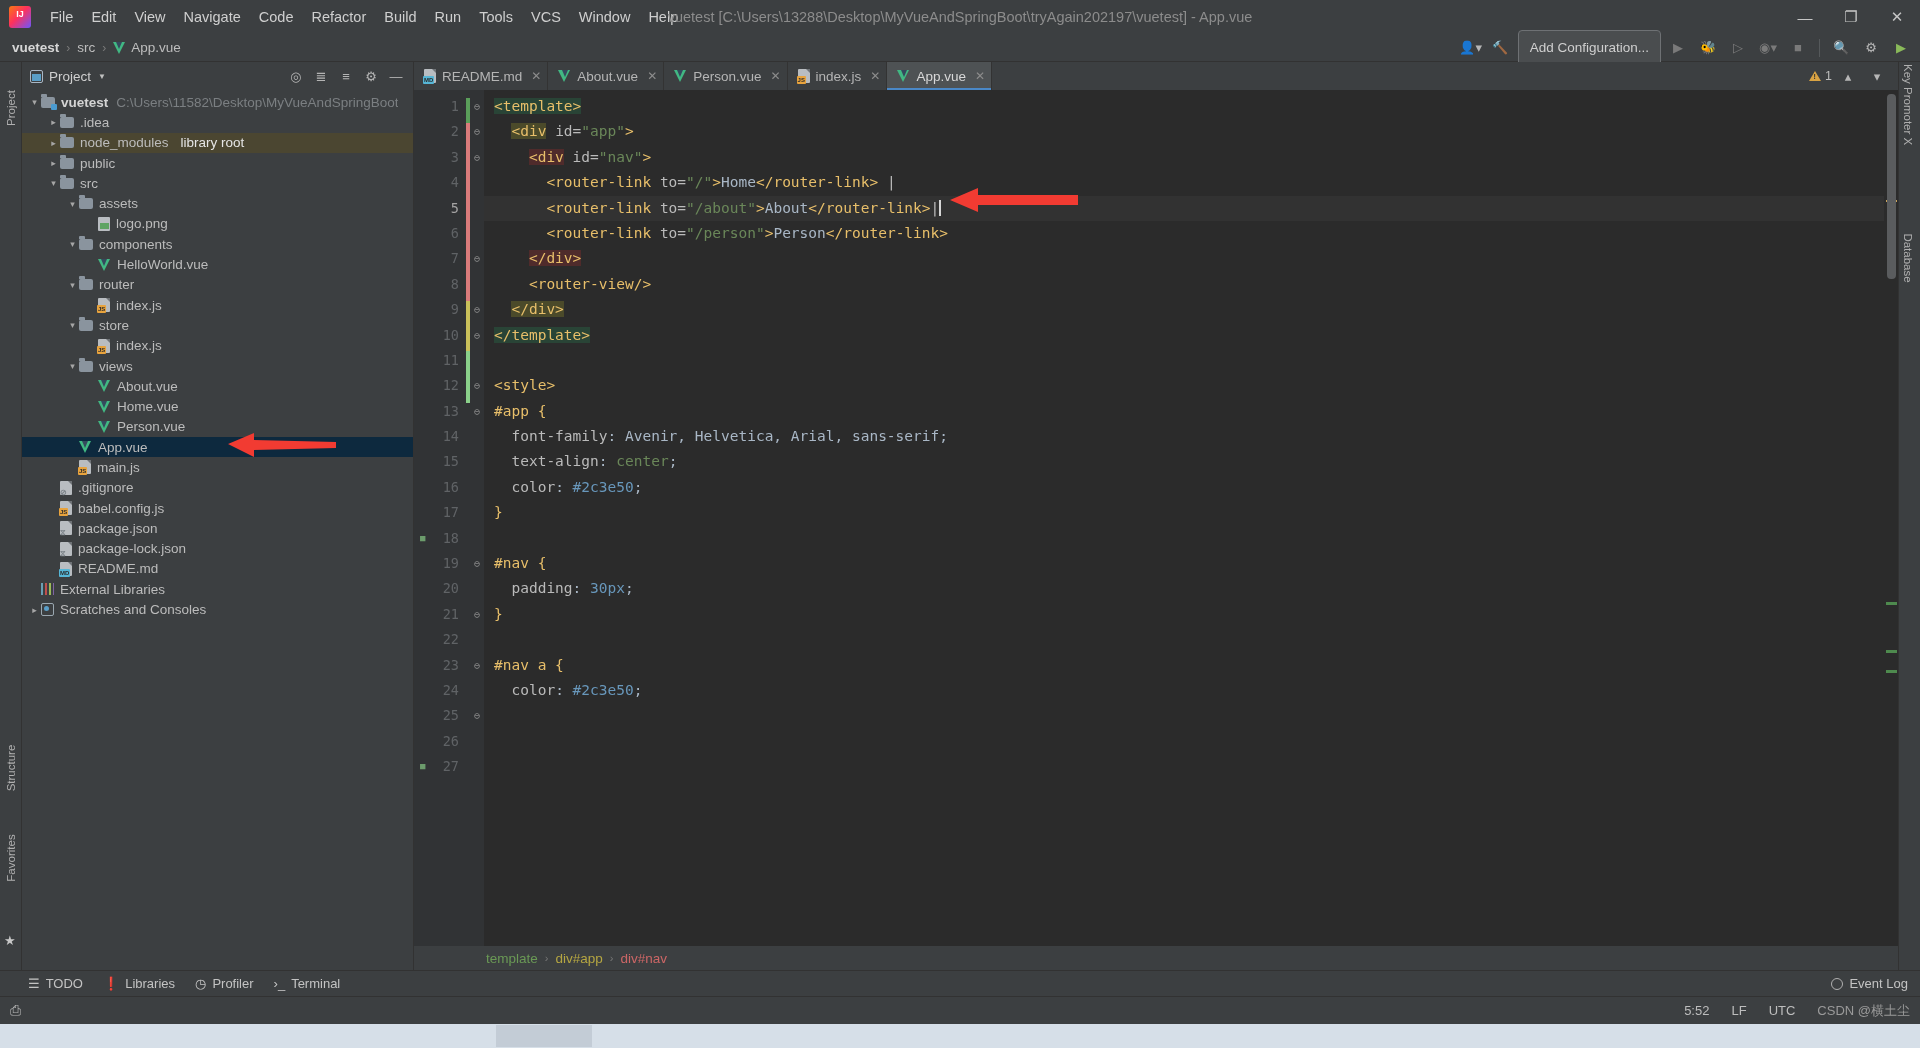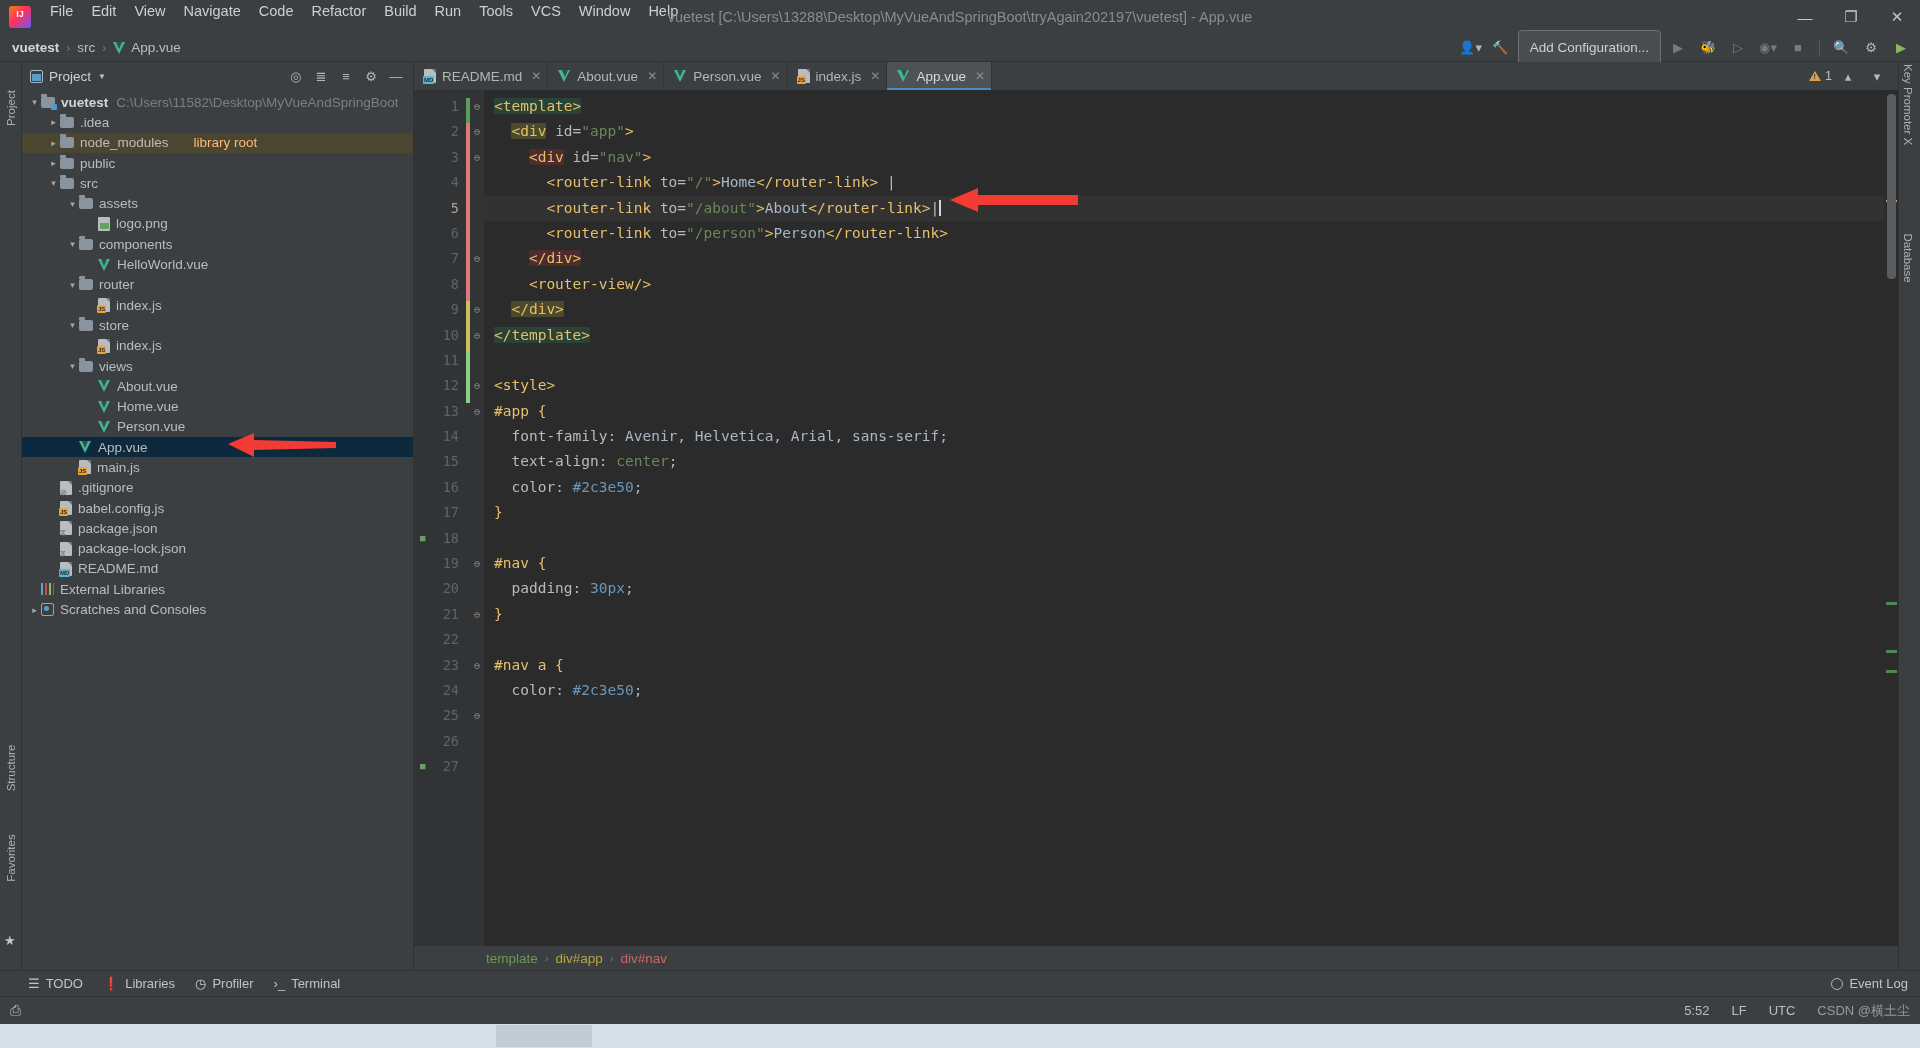--- a/index.html
+++ b/index.html
@@ -7,21 +7,21 @@
     font-family:"Liberation Sans", sans-serif; color:#bbbbbb; }
   .app { position:relative; width:1920px; height:1048px; display:flex; flex-direction:column; }
 
   
   .titlebar { height:34px; background:#3c3f41; display:flex; align-items:center;
     position:relative; flex:0 0 34px; }
   .ij-logo { width:22px; height:22px; margin-left:9px; margin-right:10px; position:relative;
     border-radius:3px; background:linear-gradient(135deg,#f97a12 0%,#fe315d 45%,#6b57ff 100%); flex:0 0 22px;}
   .ij-logo:after { content:"IJ"; position:absolute; left:0; right:0; top:3px; text-align:center;
     font-size:9px; font-weight:bold; color:#fff; font-family:"Liberation Sans",sans-serif;}
-  .menu { display:flex; align-items:flex-start; height:34px; }
+  .menu { display:flex; align-items:center; height:34px; }
   .menu-item { padding:3px 9px; font-size:14.5px; color:#cfcfcf; cursor:default; white-space:nowrap;}
   .win-title { position:absolute; left:0; right:0; text-align:center; font-size:14.5px;
     color:#8c8c8c; pointer-events:none; }
   .win-btns { margin-left:auto; display:flex; height:34px; align-items:center; z-index:3;}
   .win-btn { width:46px; height:34px; display:flex; align-items:center; justify-content:center;
     font-size:15px; color:#c6c6c6; }
 
   
   .navbar { height:28px; background:#3c3f41; display:flex; align-items:center;
     padding-left:12px; flex:0 0 28px; position:relative; border-bottom:1px solid #323232;}
@@ -86,21 +86,21 @@
   .bdg.git{background:transparent;color:#7d848a;font-size:8px;bottom:-2px;}
   .img-ico{display:inline-block;width:12px;height:14px;margin-right:6px;background:#b9bdc1;position:relative;flex:0 0 12px;border-radius:1px;}
   .img-ico:after{content:"";position:absolute;left:1.5px;bottom:2px;width:9px;height:6px;background:#5fa463;}
   .lib-ico{display:inline-block;width:13px;height:12px;margin-right:6px;flex:0 0 13px;
     background:linear-gradient(90deg,#6a9fb5 0 2px,transparent 2px 4px,#c0504d 4px 6px,transparent 6px 8px,#9bbb59 8px 10px,transparent 10px 12px,#8064a2 12px 13px);}
   .scr-ico{display:inline-block;width:13px;height:13px;margin-right:6px;flex:0 0 13px;border:1.5px solid #9aa7b0;border-radius:2px;position:relative;}
   .scr-ico:after{content:"";position:absolute;left:2px;top:2px;width:5px;height:5px;background:#5a9ec7;border-radius:50%;}
   .r-lbl { color:#bcbcbc;}
   .r-lbl.bold { font-weight:bold; color:#d4d4d4;}
   .r-path { color:#7b7f82; margin-left:8px; overflow:hidden; text-overflow:ellipsis;}
-  .r-note { color:#fdba74; margin-left:25px;}
+  .r-note { color:#e5e5e5; margin-left:12px;}
   .vue-ico.tree-v { margin-right:6px; }
 
   
   .editor-area { flex:1 1 auto; display:flex; flex-direction:column; min-width:0; background:#2b2b2b;}
   .tabbar { height:28px; background:#3c3f41; display:flex; align-items:stretch; flex:0 0 28px;
     position:relative; overflow:hidden;}
   .tab { display:flex; align-items:center; padding:0 6px 0 10px; font-size:13.5px; color:#b5b5b5;
     border-right:1px solid #333; white-space:nowrap; }
   .tab.active { background:#4e5254; color:#d8d8d8; box-shadow:inset 0 -2px 0 0 #4a88c7;}
   .tab .x { margin-left:9px; color:#8d8d8d; font-size:12px;}

